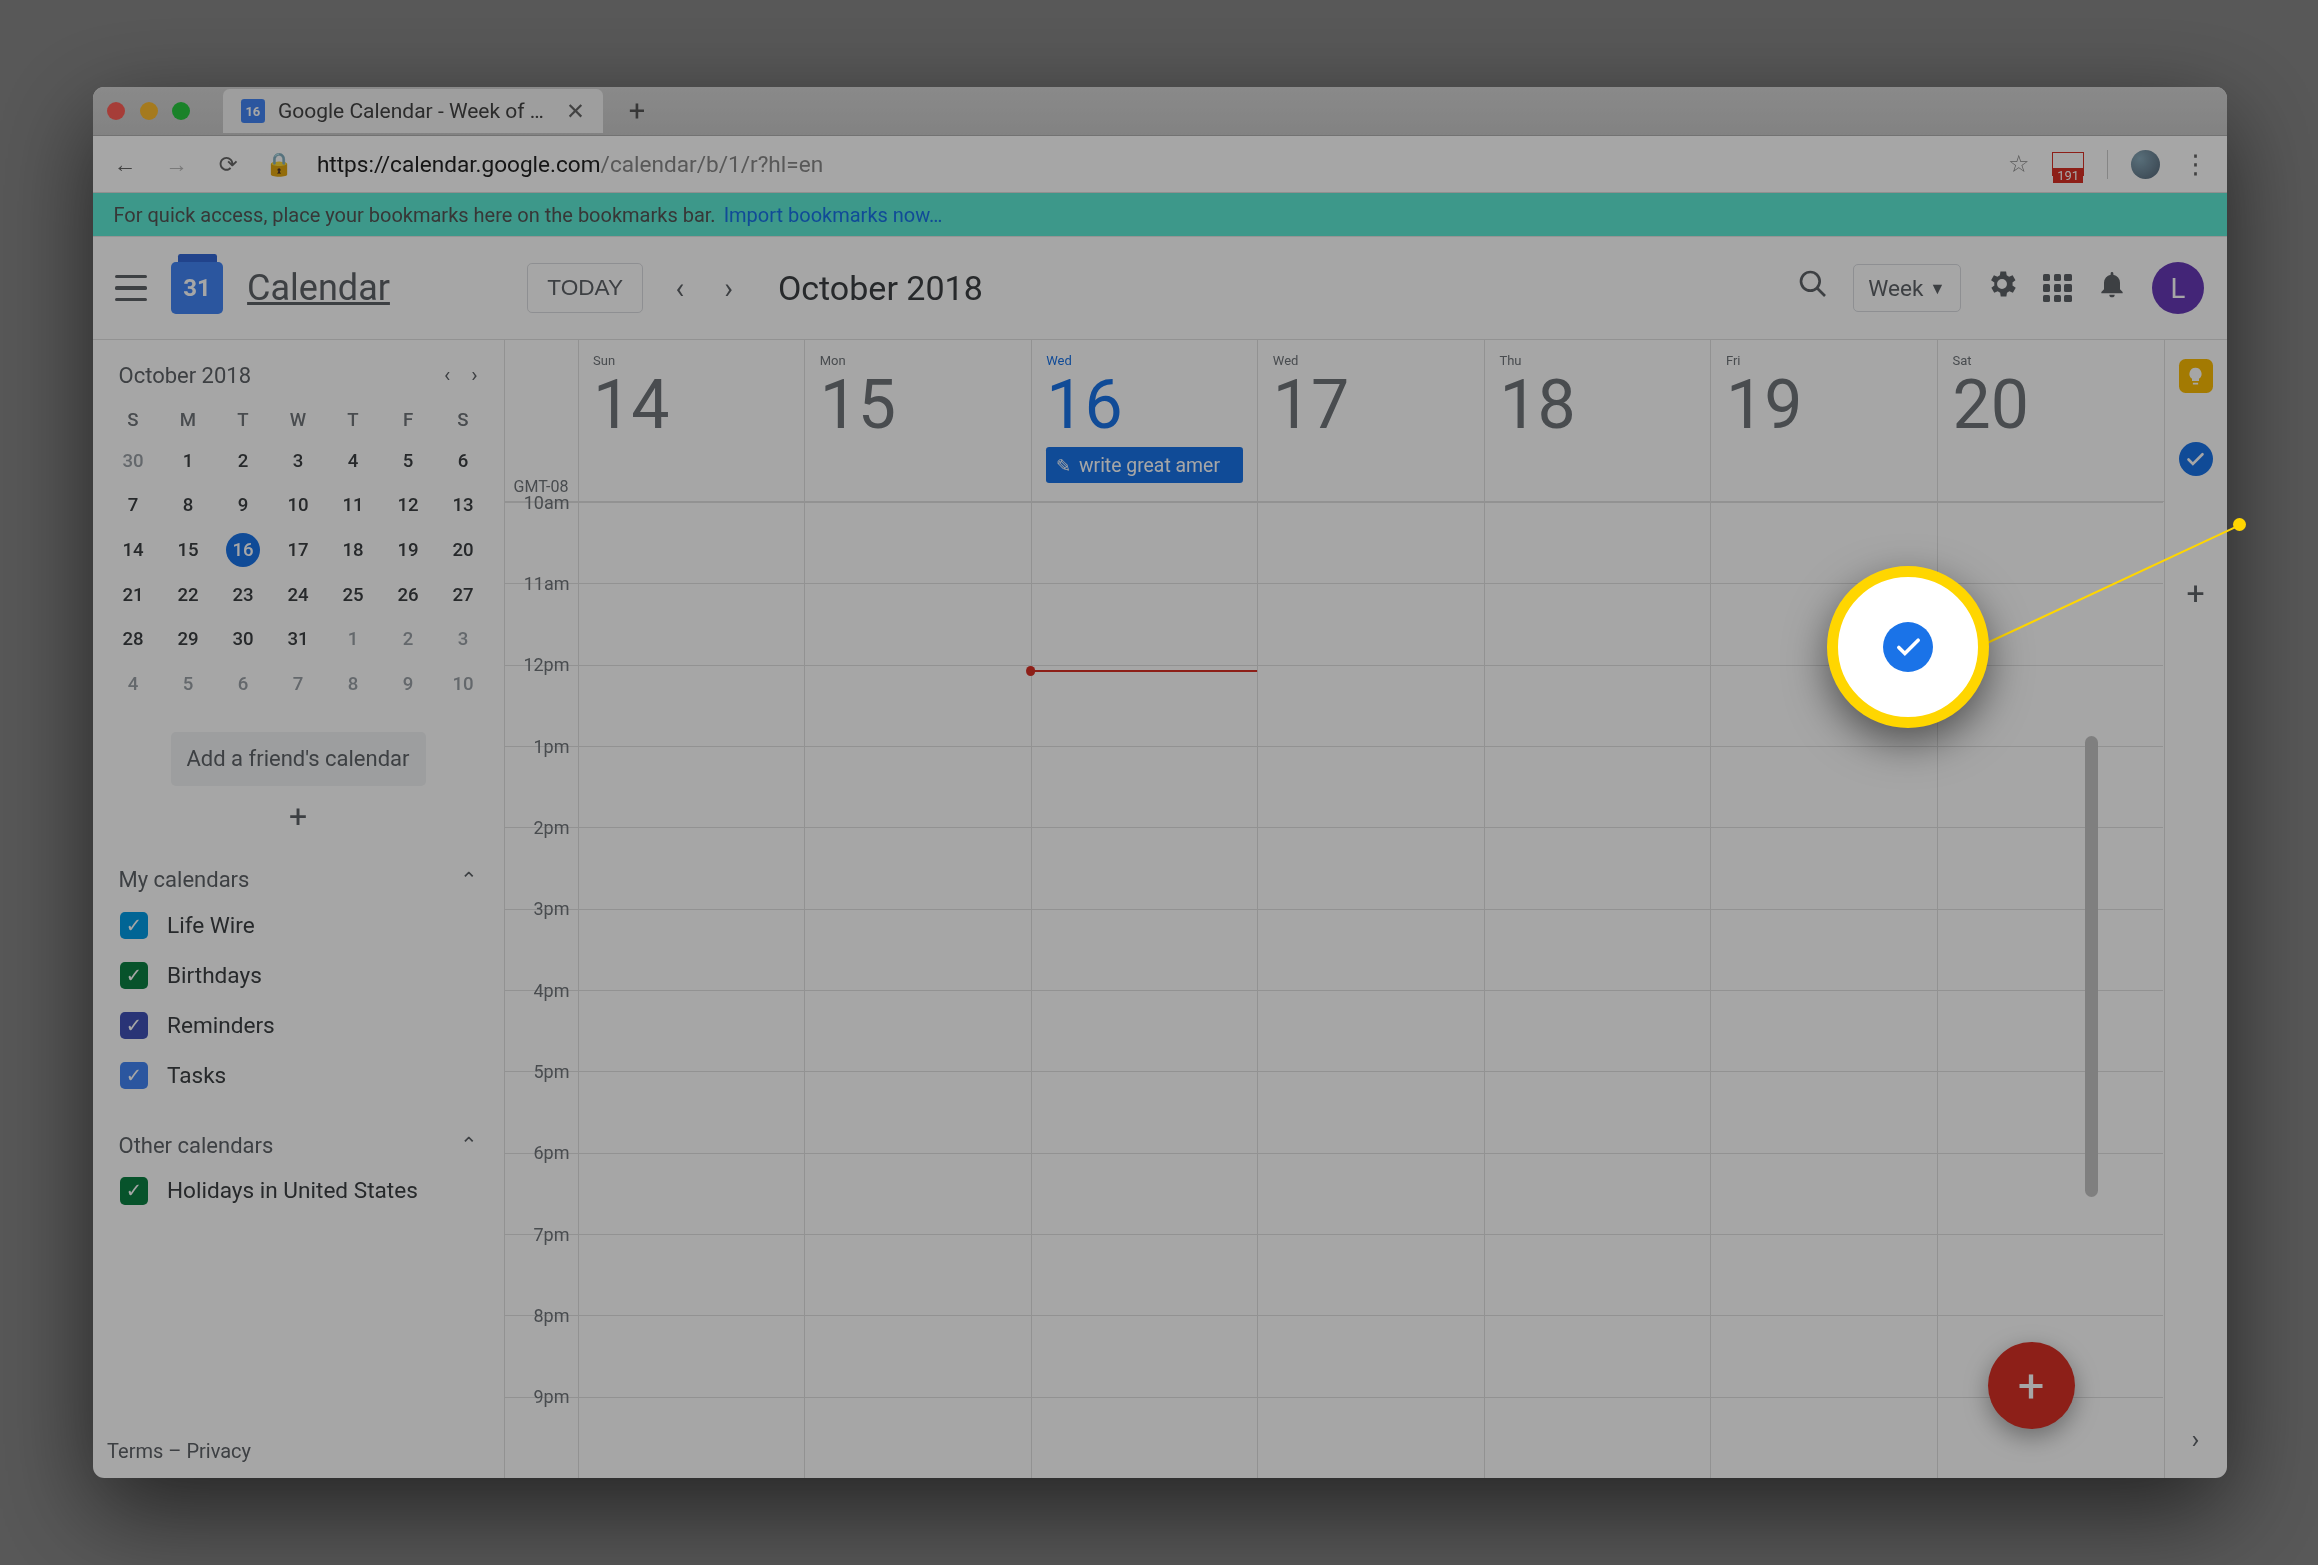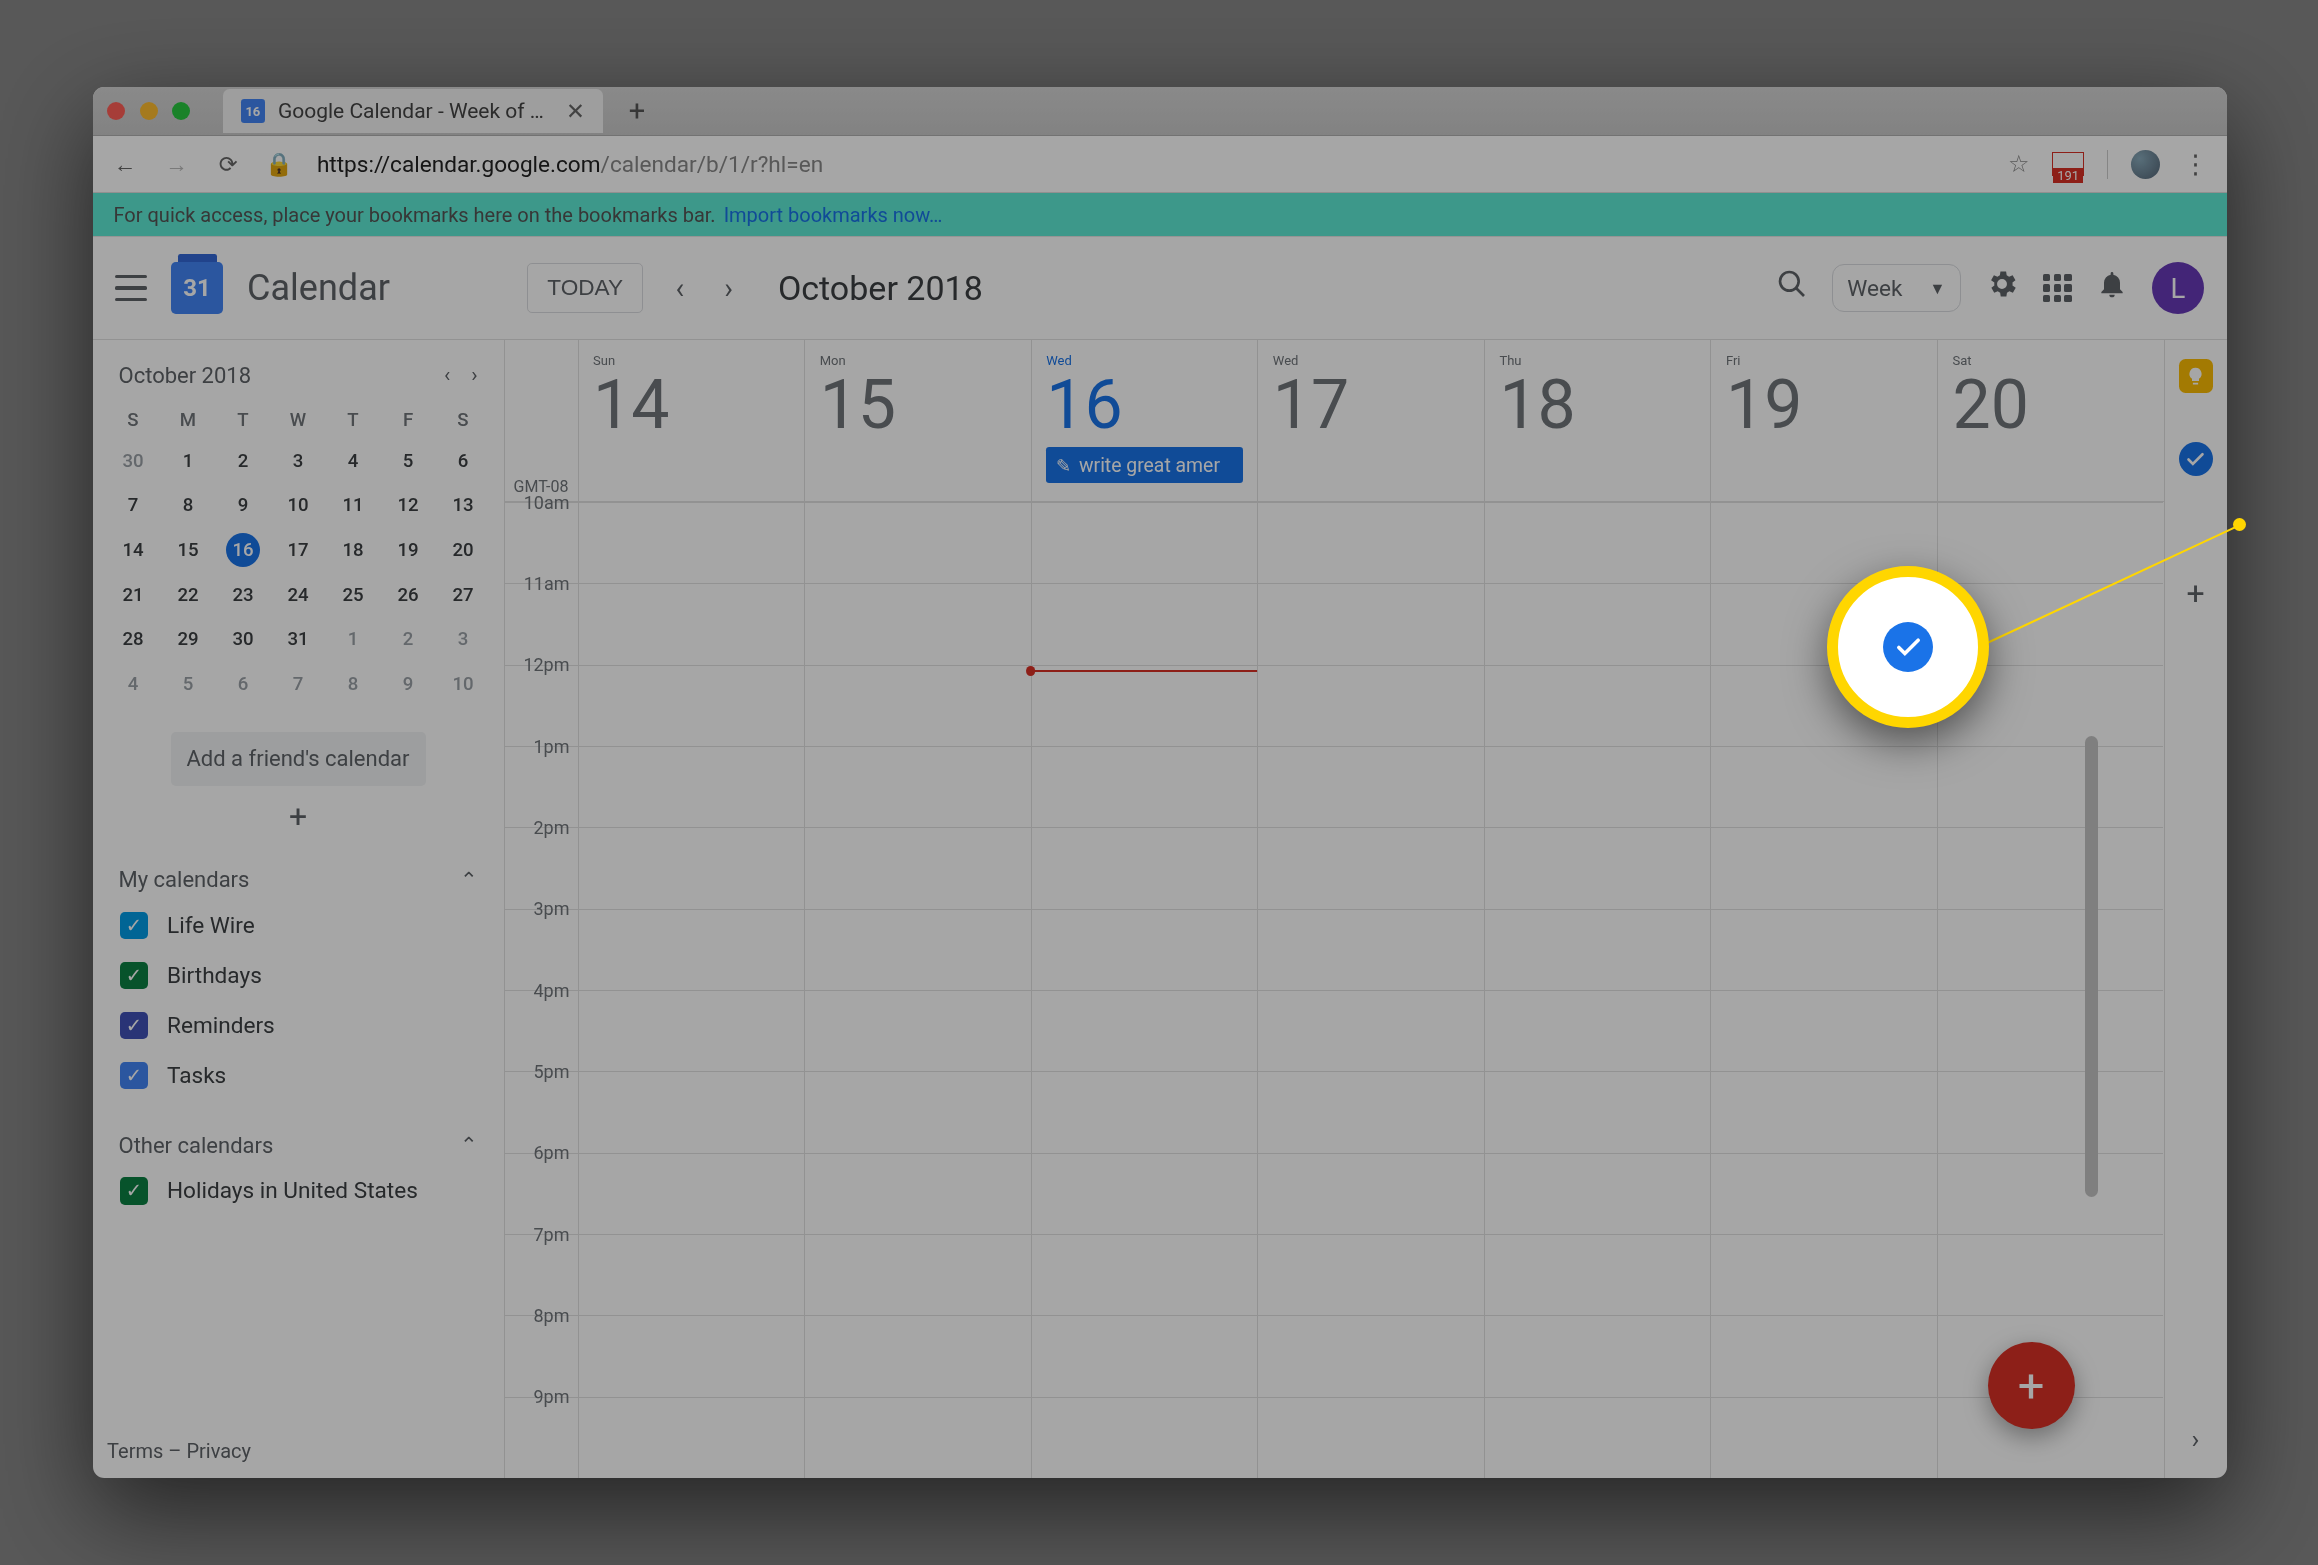--- a/index.html
+++ b/index.html
@@ -141,42 +141,42 @@
     position:relative;
   }
   .cal-logo::before {
     content:"";
     position:absolute;
     top:-8px; left:6.5px; right:6.5px;
     height:8px;
     background:#3367d6;
     border-radius:2.4px 2.4px 0 0;
   }
-  .app-title { font-size:36px; color:#5f6368; }
+  .app-title { font-size:36px; color:#5f6368;text-decoration:underline; }
   .today-btn {
     font-size:22.6px;
     color:#5f6368;
     border:0.8px solid #dadce0;
     border-radius:4.9px;
     padding:11.3px 19.4px;
     background:#fff;
   }
   .chev { color:#5f6368; font-size:29px; padding:0 8px; cursor:pointer; }
   .period { font-size:34px; color:#3c4043; margin-left:13px; }
   .hdr-spacer { flex:1; }
   .hdr-ic { color:#5f6368; font-size:31px; cursor:pointer; }
   .view-sel {
     font-size:22.6px;
     color:#5f6368;
     border:0.8px solid #dadce0;
-    border-radius:12px;
+    border-radius:5px;
     padding:9.7px 14.6px;
     display:flex;
     align-items:center;
-    gap:27px;
+    gap:6px;
   }
   .view-sel .dd { font-size:16px; }
   .apps-grid { width:29px; height:29px; display:grid; grid-template-columns:repeat(3,1fr); grid-template-rows:repeat(3,1fr); gap:3.2px; }
   .apps-grid span { background:#5f6368; border-radius:1.6px; }
   .bell { color:#5f6368; font-size:31px; }
   .avatar-lg { width:52px; height:52px; border-radius:50%; background:#673ab7; color:#fff; display:flex; align-items:center; justify-content:center; font-size:27.5px; }
 
   .body {
     display:flex;
     height: calc(100% - 49px - 57px - 44px - 103px);

